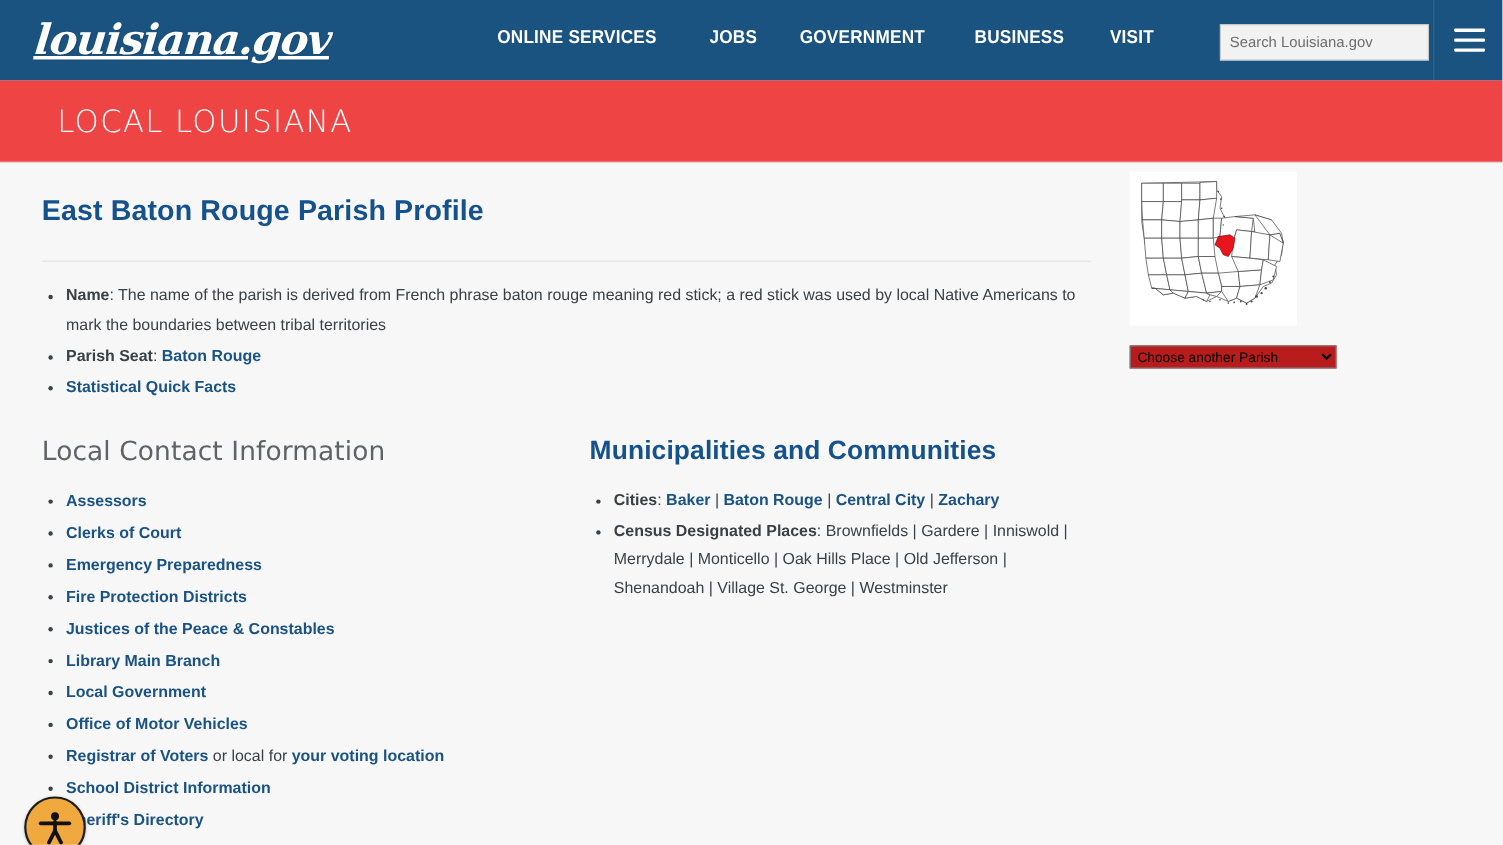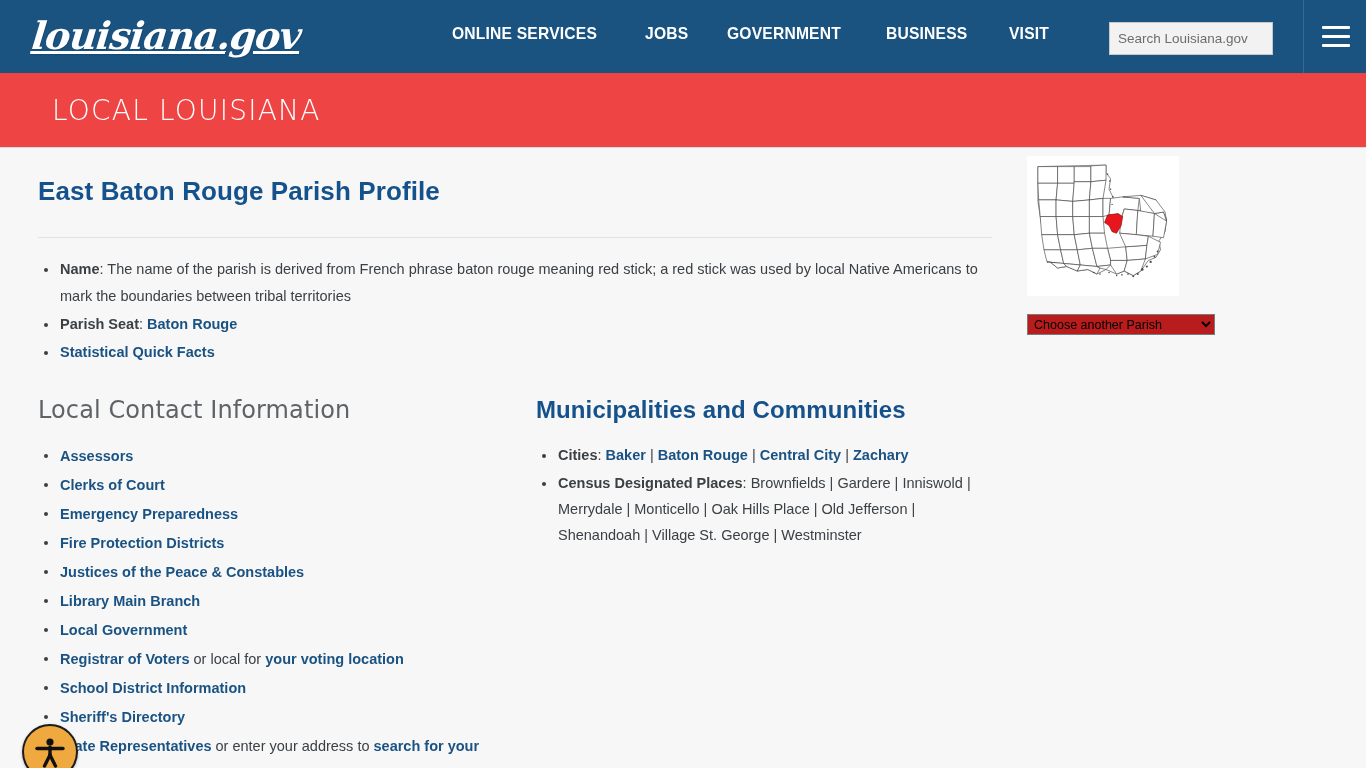--- a/index.html
+++ b/index.html
@@ -62,21 +62,21 @@
     transform: scaleX(0.92);
     transform-origin: left center;
     cursor: pointer;
   }
   .search-wrap {
     position: absolute;
     left: 1109px;
     top: 22px;
   }
   .search-input {
-    width: 164px;
+    width: 190px;
     height: 33px;
     border: 1px solid #c8c8c8;
     background: #f2f2f2;
     font-size: 13.5px;
     color: #333;
     padding: 0 8px;
     font-family: "Liberation Sans", sans-serif;
     outline: none;
   }
   .search-input::placeholder { color: #6d6d6d; }
@@ -303,20 +303,21 @@
       <div class="col-left">
         <h2 class="sect-head gray">Local Contact Information</h2>
         <ul class="bullets" id="contact-list">
             <li><a class="lnk" href="#">Assessors</a></li>
             <li><a class="lnk" href="#">Clerks of Court</a></li>
             <li><a class="lnk" href="#">Emergency Preparedness</a></li>
             <li><a class="lnk" href="#">Fire Protection Districts</a></li>
             <li><a class="lnk" href="#">Justices of the Peace &amp; Constables</a></li>
             <li><a class="lnk" href="#">Library Main Branch</a></li>
             <li><a class="lnk" href="#">Local Government</a></li>
+            <li><a class="lnk" href="#">Office of Motor Vehicles</a></li>
             <li><a class="lnk" href="#">Registrar of Voters</a><span class="plain"> or local for </span><a class="lnk" href="#">your voting location</a></li>
             <li><a class="lnk" href="#">School District Information</a></li>
             <li><a class="lnk" href="#">Sheriff's Directory</a></li>
             <li><a class="lnk" href="#">State Representatives</a><span class="plain"> or enter your address to </span><a class="lnk" href="#">search for your representative</a></li>
           </ul>
       </div>
 
       <div class="col-right">
         <h2 class="sect-head blue">Municipalities and Communities</h2>
         <ul class="bullets">

